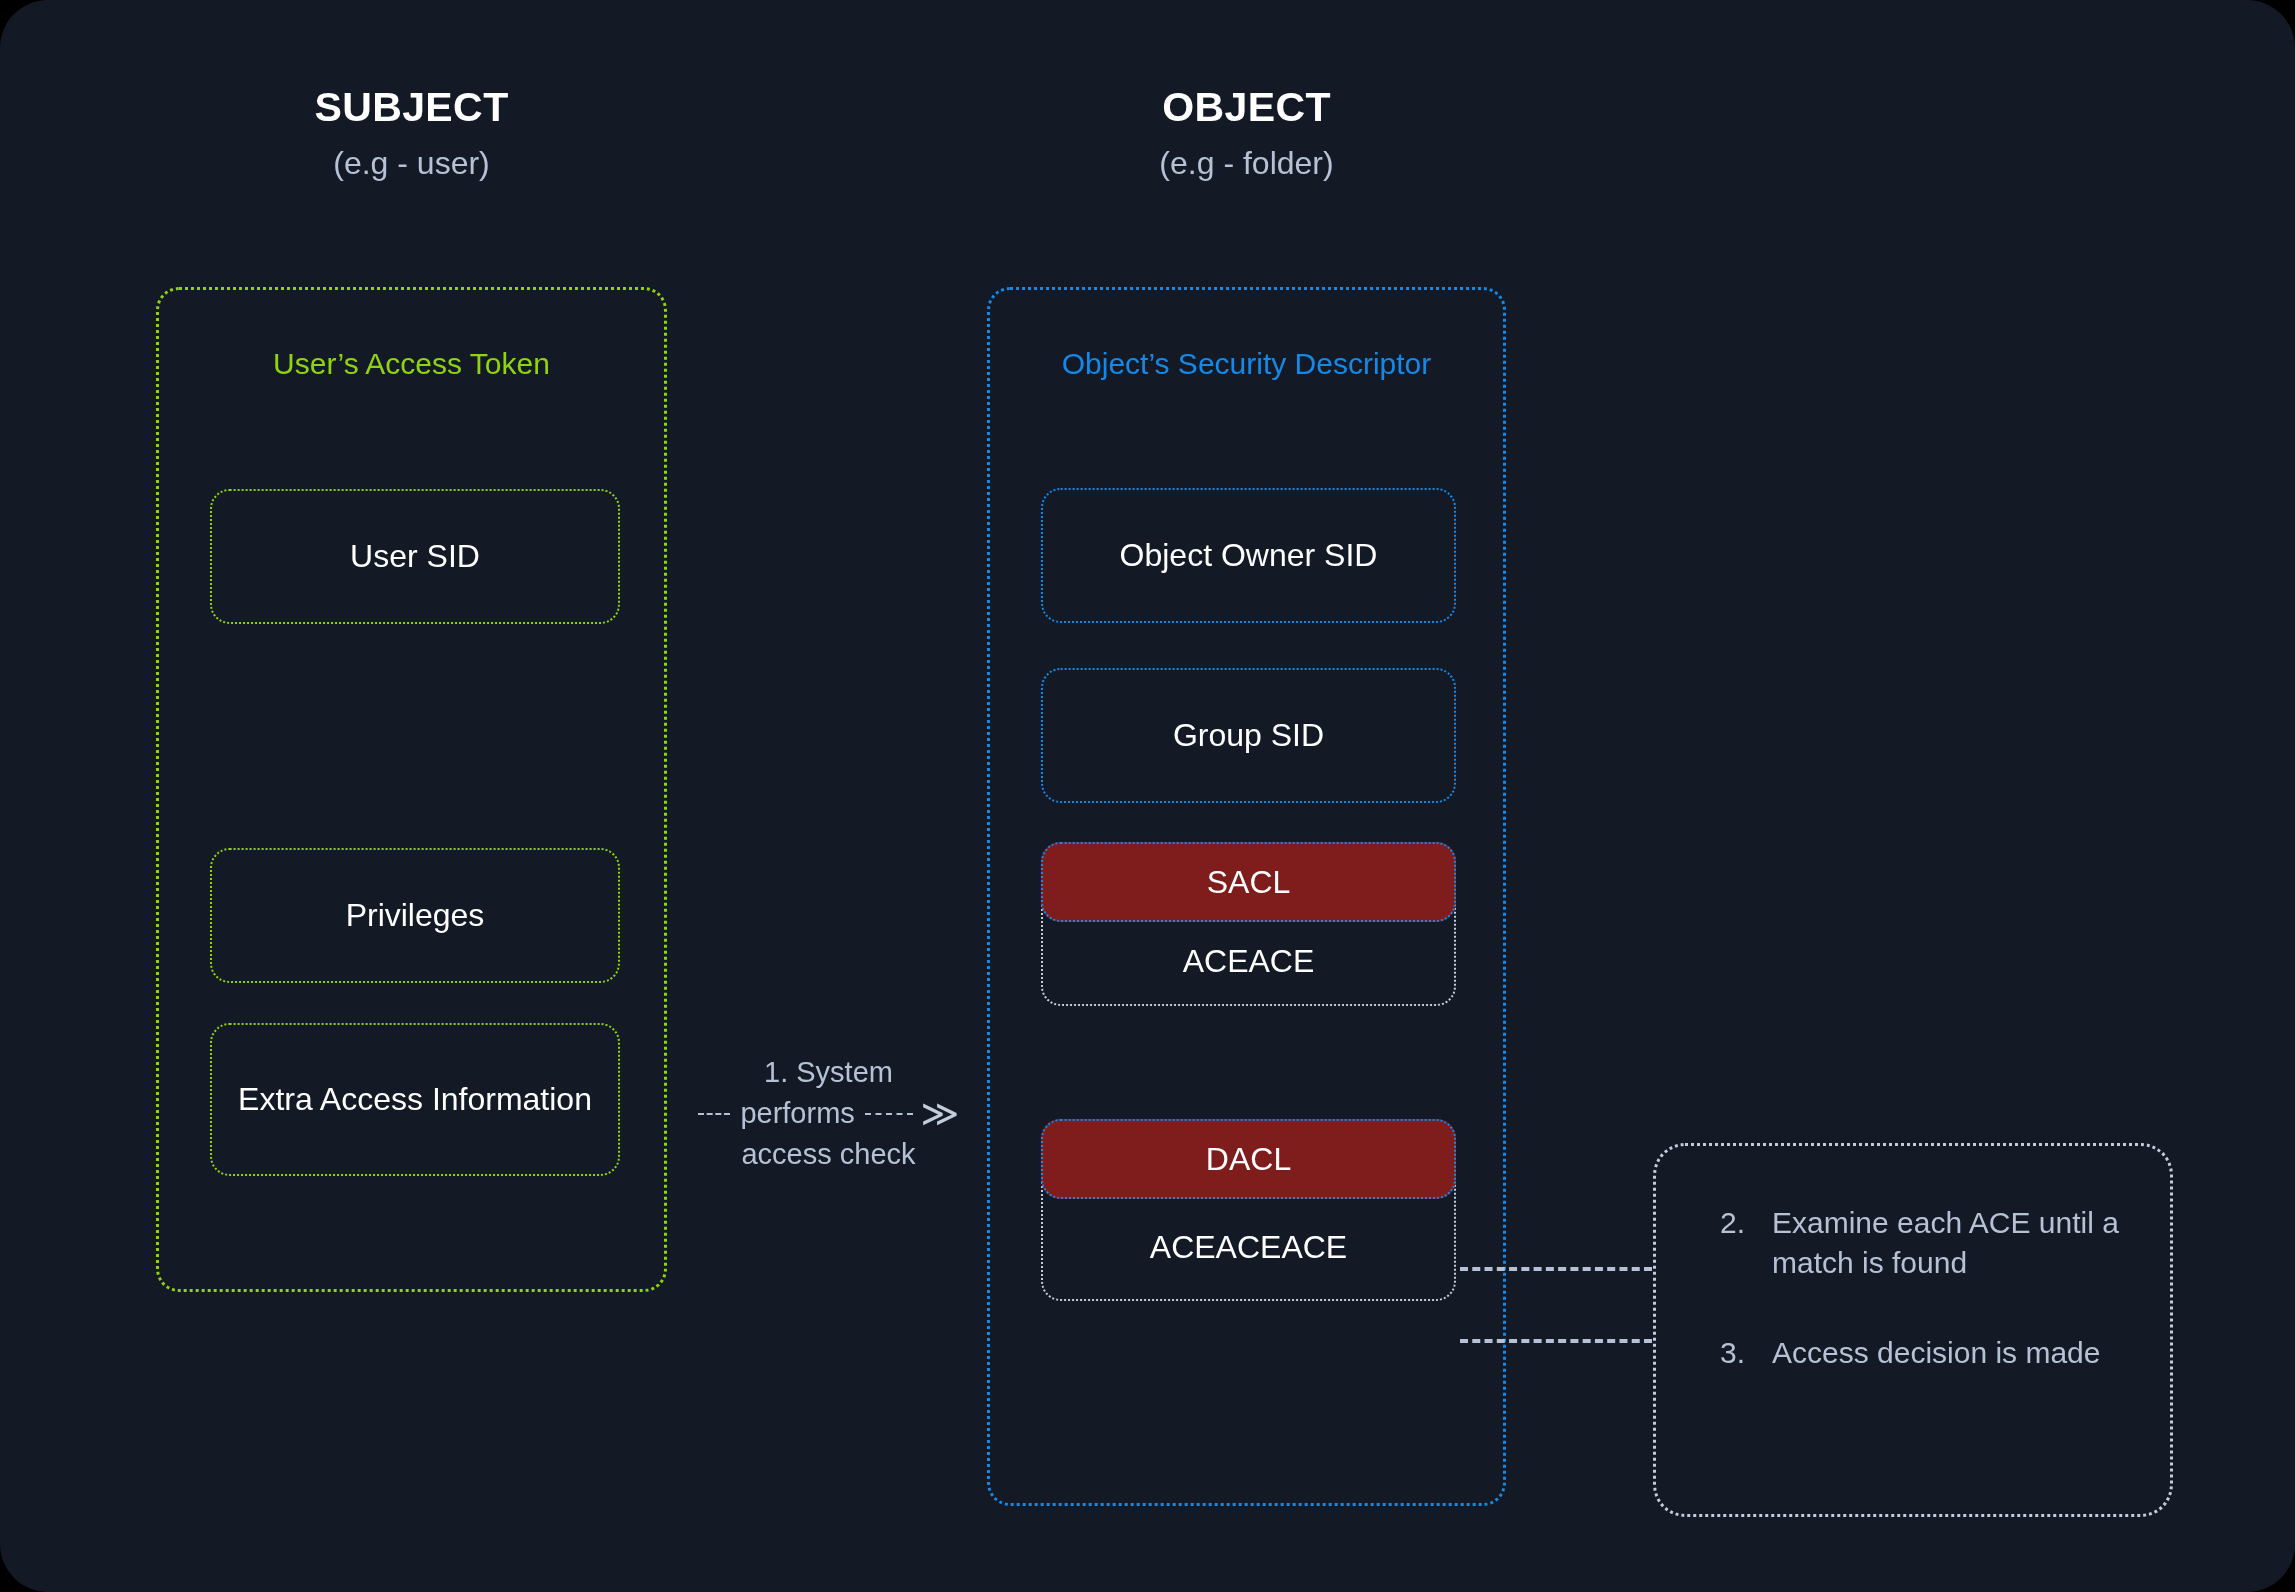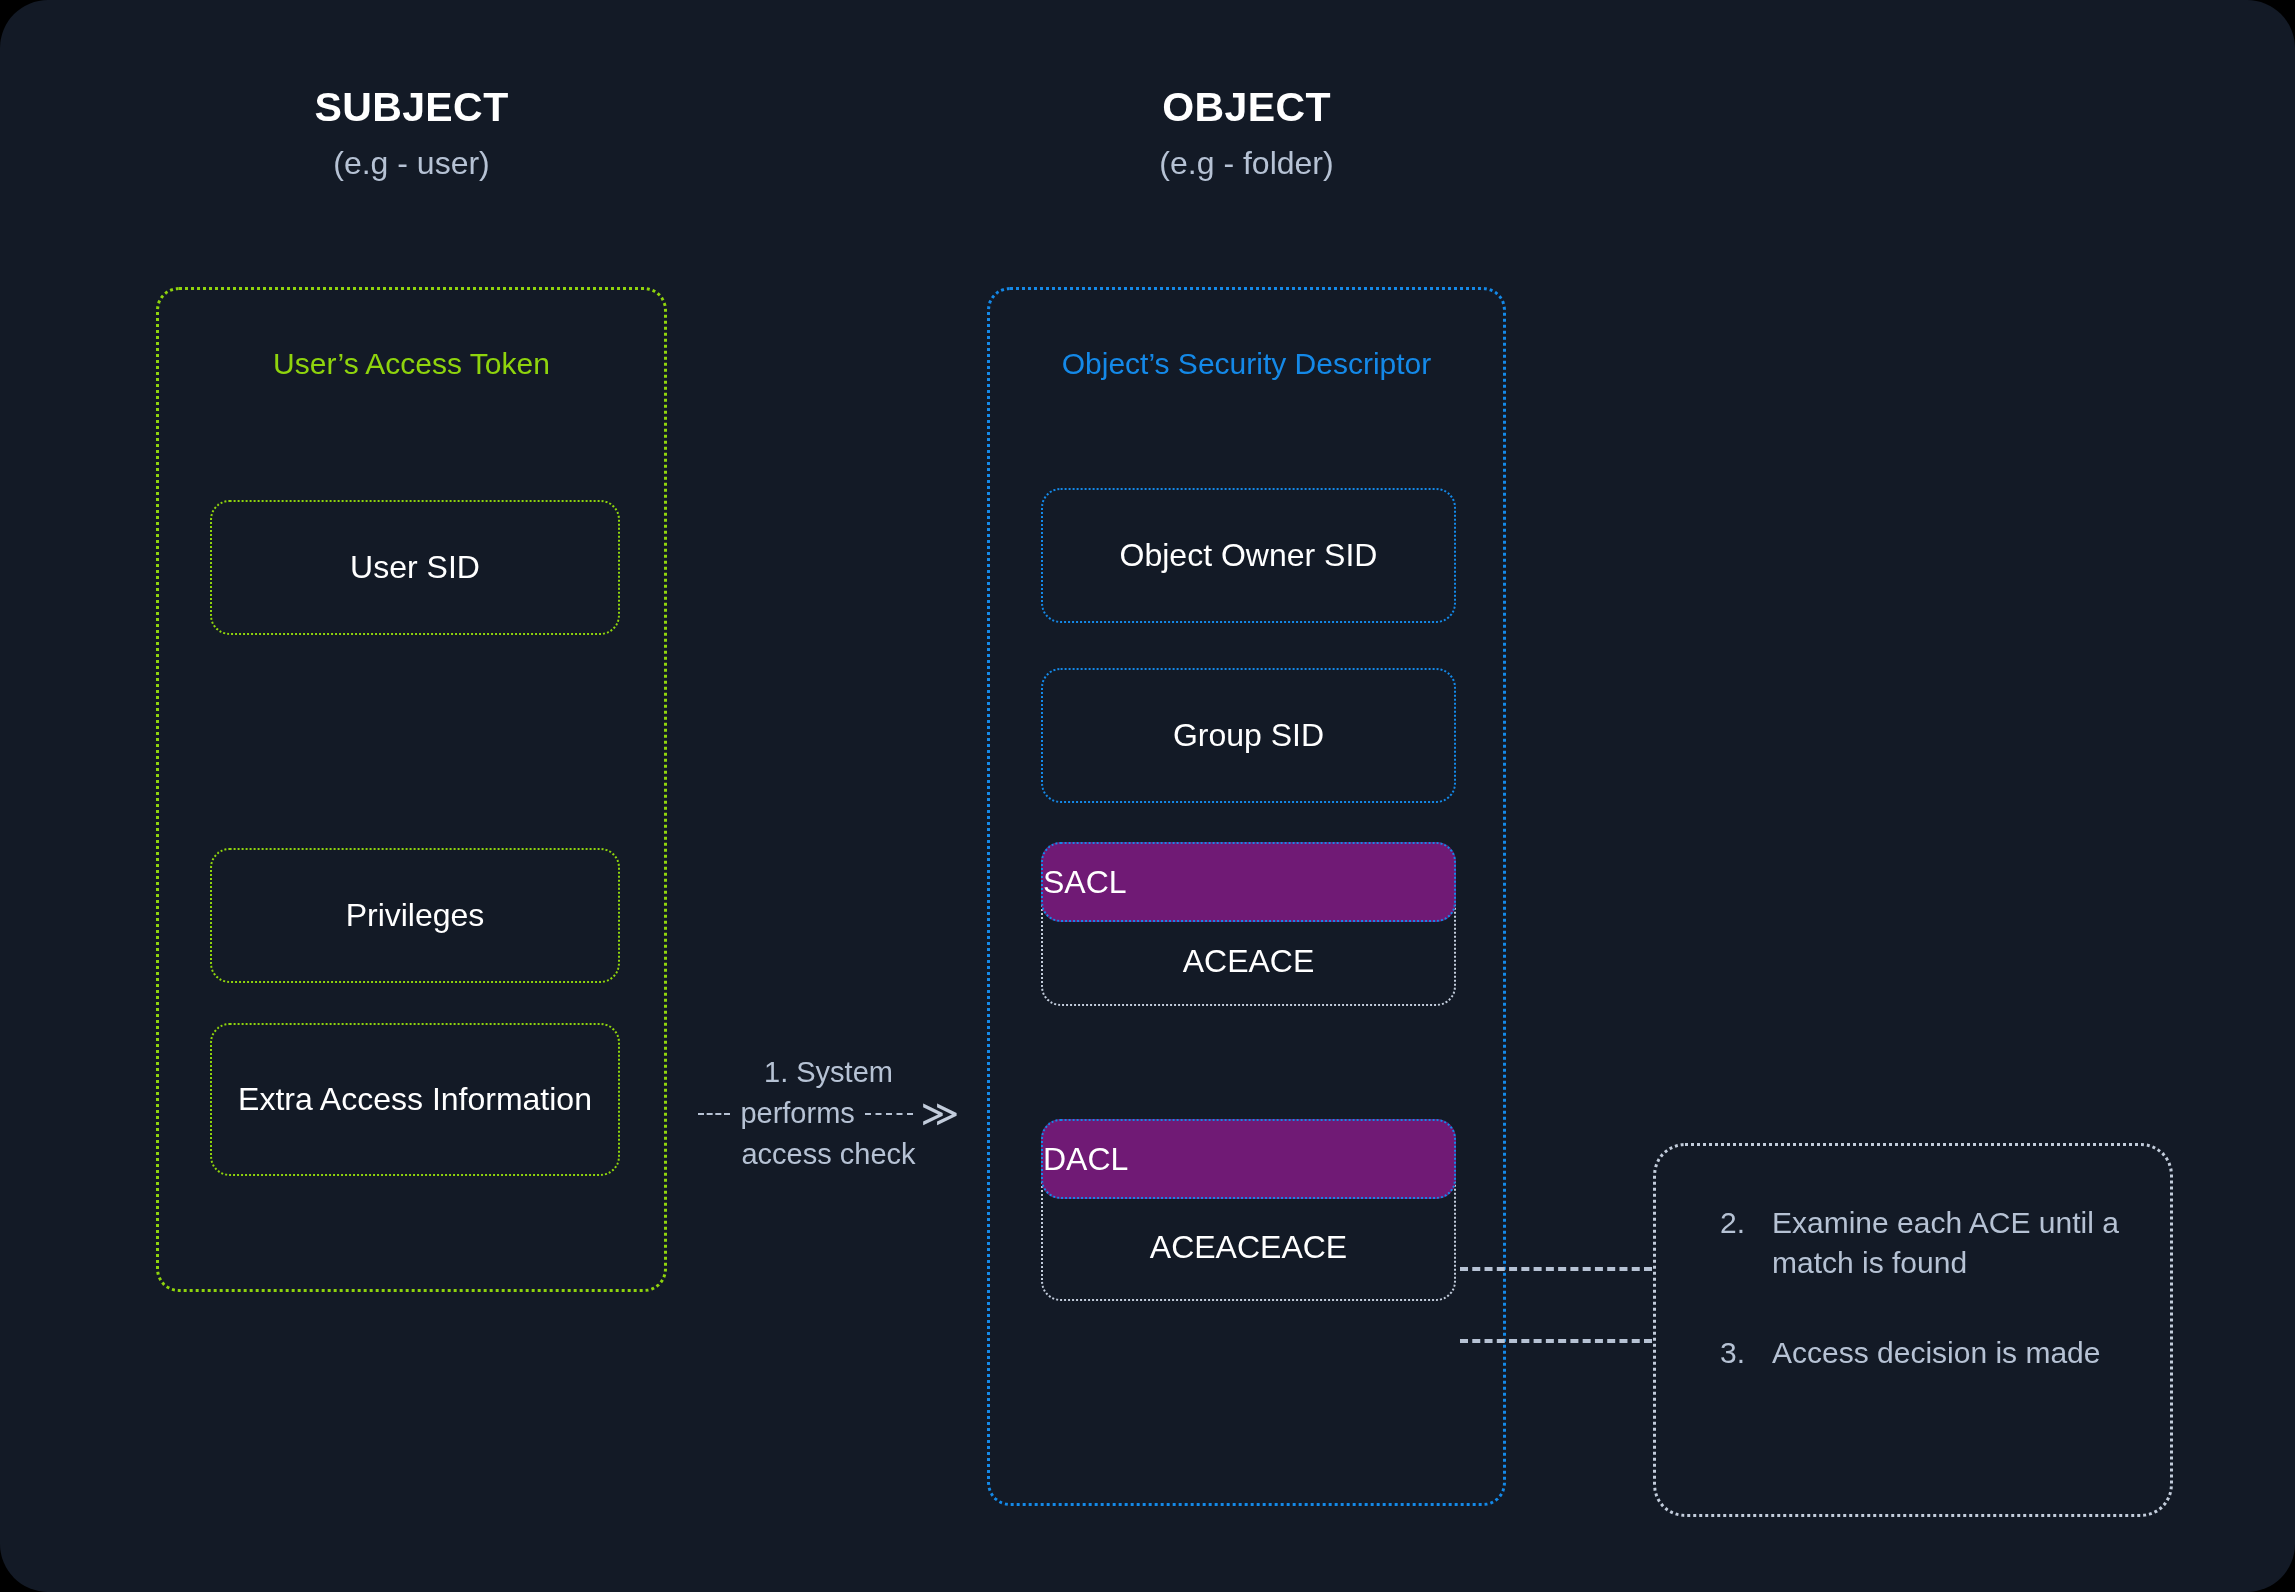--- a/index.html
+++ b/index.html
@@ -77,21 +77,21 @@
   }
   .item-box .label {
     font-size: 32px;
     color: #ffffff;
     line-height: 1.32;
   }
   .box-green { border: 2.7px dotted #8fd40d; }
   .box-blue  { border: 2.7px dotted #1489e8; }
 
   
-  #box-user-sid    { left: 51px; top: 210px; width: 410px; height: 135px; }
+  #box-user-sid    { left: 51px; top: 199px; width: 410px; height: 135px; }
   #box-group-sids  { left: 51px; top: 378px; width: 410px; height: 135px; }
   #box-privileges  { left: 51px; top: 558px; width: 410px; height: 135px; }
   #box-extra       { left: 51px; top: 733px; width: 410px; height: 153px; justify-content: center; }
 
   
   #box-owner-sid   { left: 51px; top: 198px; width: 415px; height: 135px; }
   #box-group-sid   { left: 51px; top: 378px; width: 415px; height: 135px; }
 
   
   .acl-group { position: absolute; left: 51px; width: 415px; }
@@ -100,21 +100,22 @@
 
   .acl-head {
     position: relative;
     z-index: 2;
     box-sizing: border-box;
     border: 2.7px dotted #1489e8;
     border-radius: 19.6px;
     height: 80px;
     display: flex;
     align-items: center;
-    background: #701a75;
+    justify-content: center;
+    background: #7f1d1d;
   }
   .acl-head .label {
     font-size: 32px;
     color: #ffffff;
   }
   .acl-list {
     position: relative;
     z-index: 1;
     box-sizing: border-box;
     border: 2.7px dotted #c2ccdb;

